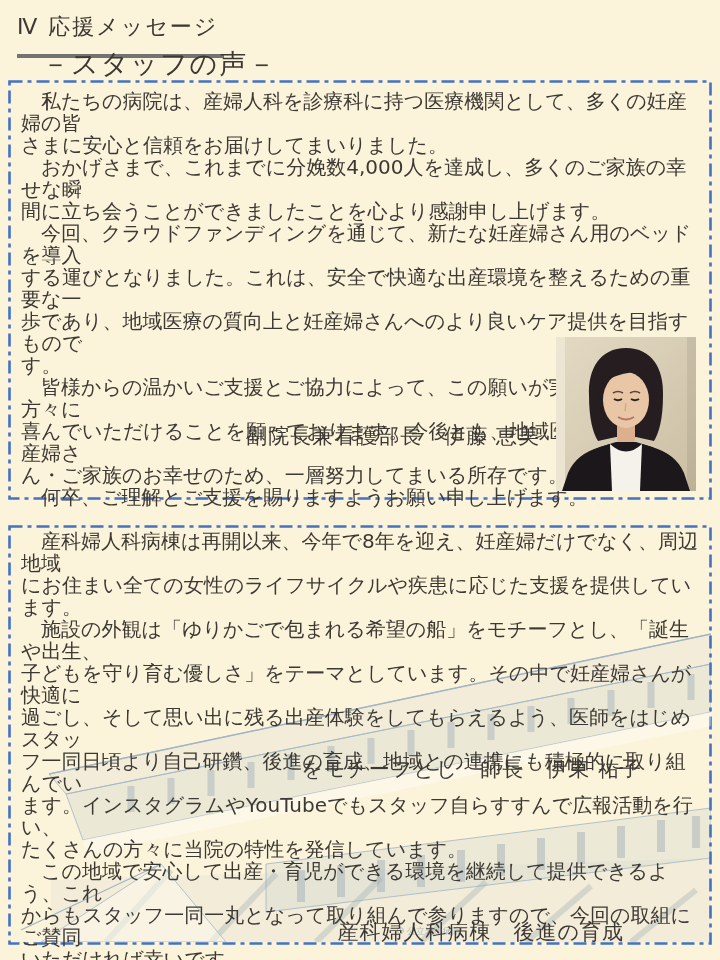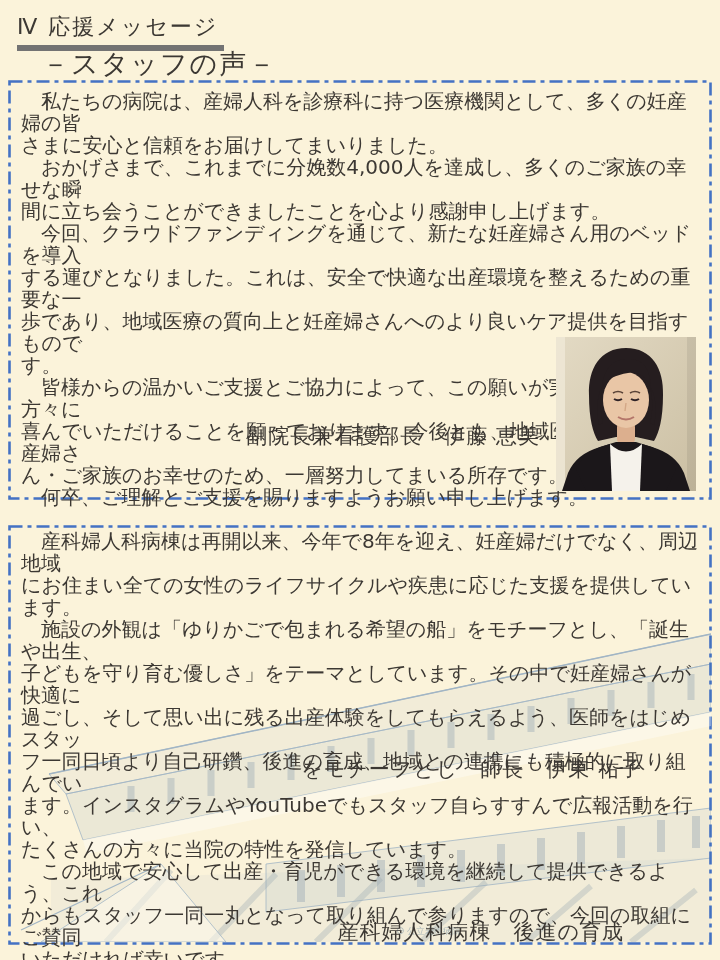--- a/index.html
+++ b/index.html
@@ -5,21 +5,21 @@
   html,body{margin:0;padding:0;}
   body{
     width:720px;height:960px;position:relative;overflow:hidden;
     background:#FBF3DA;
     font-family:"DejaVu Sans","Liberation Sans",sans-serif;
     color:#3C3833;
   }
   .page-title{
     position:absolute;left:17px;top:12px;
     font-size:22px;letter-spacing:2px;font-weight:500;
-    border-bottom:6px solid #737373;padding:0 6px 3px 0;
+    border-bottom:4px solid #737373;padding:0 6px 12px 0;
   }
   .page-subtitle{
     position:absolute;left:42px;top:46px;
     font-size:27px;letter-spacing:2px;font-weight:500;
   }
   .msgbox{
     position:absolute;left:8px;width:704px;height:420px;
     box-sizing:border-box;
   }
   #box1{top:80px;}

